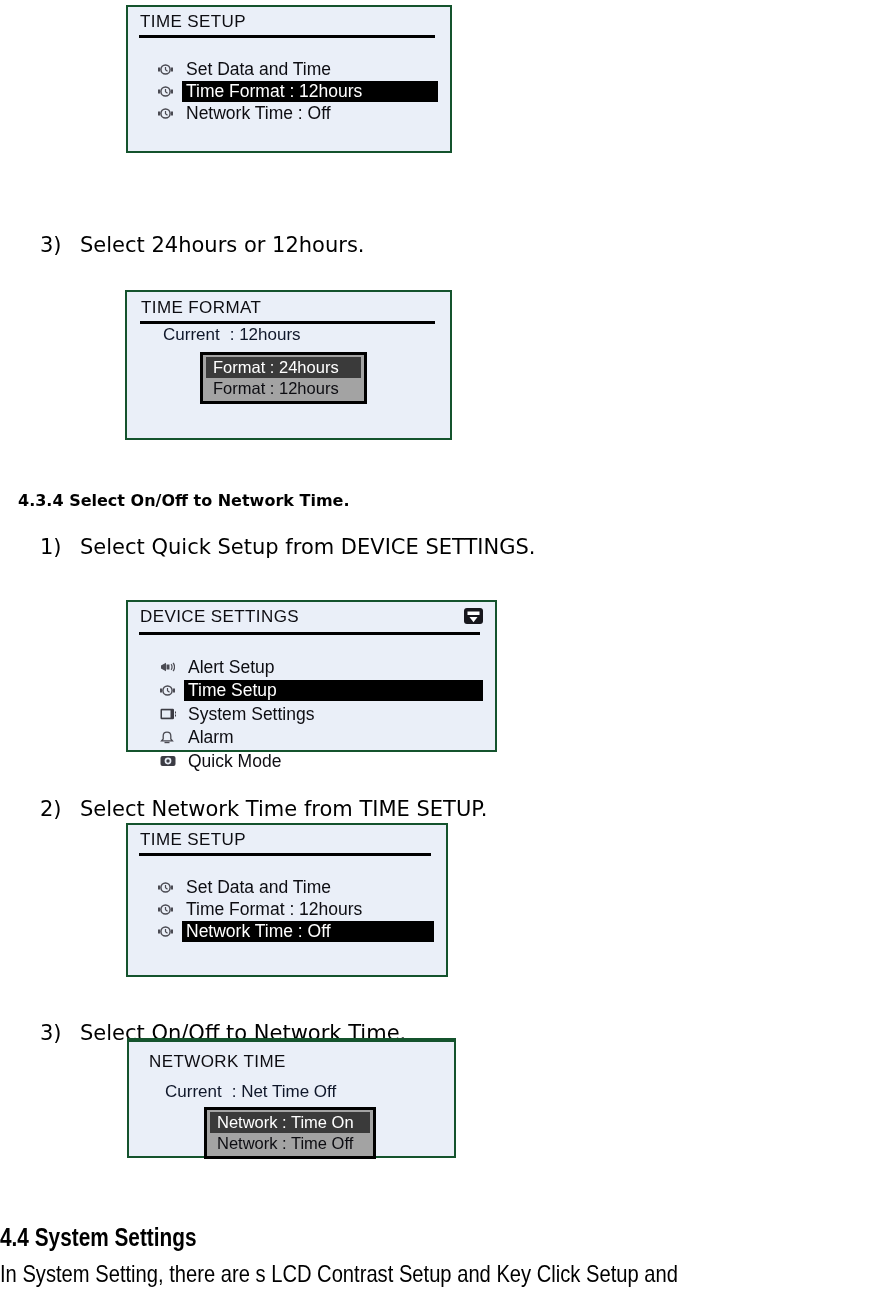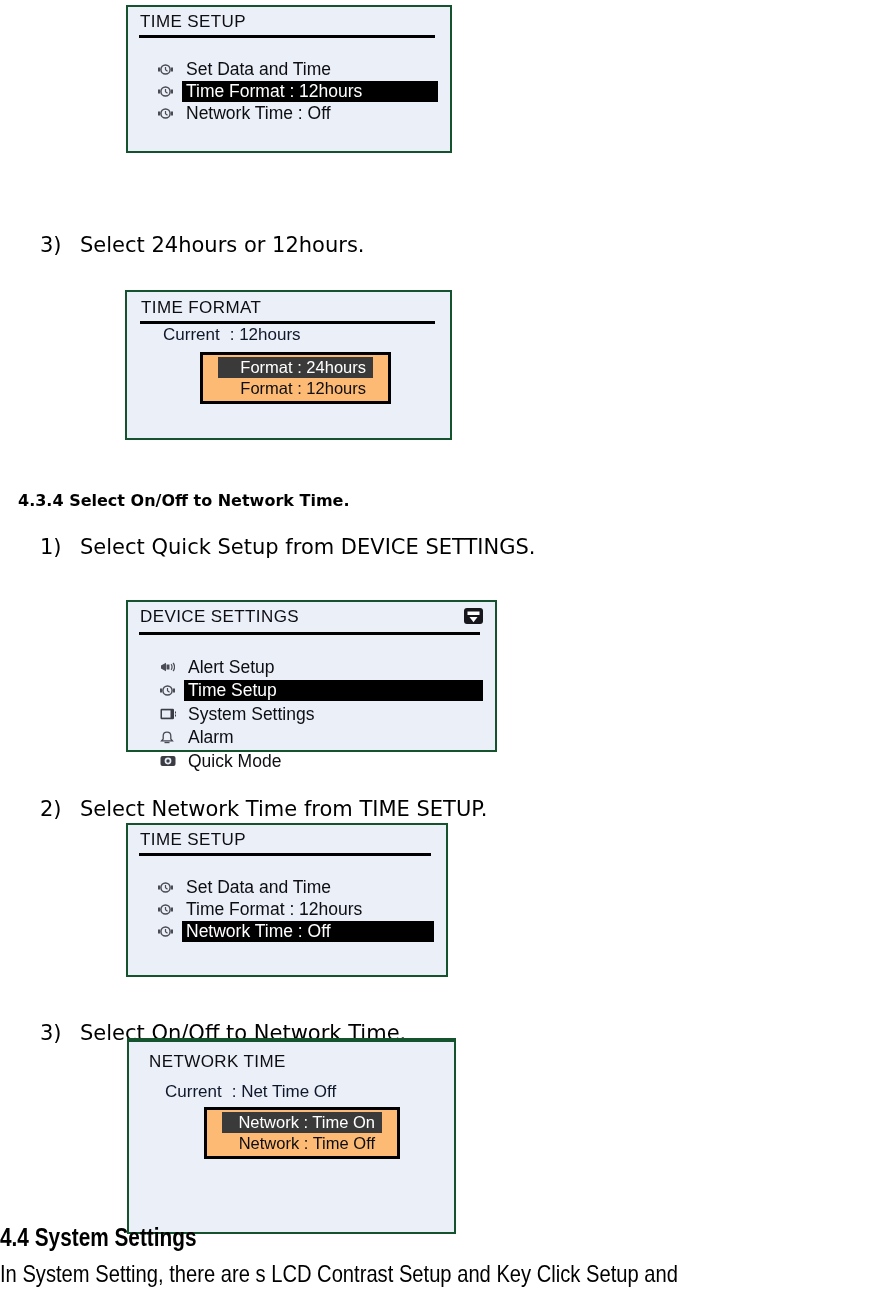--- a/index.html
+++ b/index.html
@@ -21,21 +21,21 @@
   .sc-rule { height:3px; background:#000; margin:3px 15px 0 11px; }
   .menu { margin-top:21px; }
   .mrow { display:flex; align-items:center; height:21px; padding:0 12px 0 30px; margin-bottom:1px; }
   .ds .mrow { height:22.5px; padding-left:32px; }
   .mi-icon { flex:none; width:17px; margin-right:7px; display:flex; align-items:center; }
   .mi-icon svg { display:block; }
   .mi-label { flex:1; font-size:17.5px; color:#0d0d12; padding:0 4px; white-space:nowrap; }
   .mrow.hl .mi-label { background:#000; color:#fff; }
   .current { position:absolute; display:flex; font-size:17px; color:#0f172a; white-space:nowrap; }
   .current .cur-label { margin-right:10px; }
-  .subbox { position:absolute; background:#fdba74; border:3px solid #000; padding:2px 15px;text-align:right; }
+  .subbox { position:absolute; background:#a3a3a3; border:3px solid #000; padding:2px 3px; }
   .opt { font-size:16.5px; line-height:21px; padding:0 7px; color:#0d0d12; white-space:nowrap; }
   .opt.hl { background:#3a3a3a; color:#fff; }
   
   .step { position:absolute; display:flex; font-family:"DejaVu Sans", sans-serif; font-size:21px; color:#000; white-space:nowrap; }
   .step-num { width:27px; margin-right:13px; flex:none; }
   .h434 { position:absolute; font-family:"DejaVu Sans", sans-serif; font-size:16px; color:#000; white-space:nowrap; }
   .h44 {
     position:absolute; font-weight:bold; font-size:26px; color:#000;
     transform:scaleX(0.80); transform-origin:0 50%; white-space:nowrap;
   }
@@ -230,21 +230,21 @@
         <span class="mi-label">Network Time : Off</span>
       </div>
     </div>
   </section>
 
   <p class="step" style="left:40px; top:1000px">
     <span class="step-num">3)</span>
     <span class="step-text">Select On/Off to Network Time.</span>
   </p>
 
-  <section class="screen thick-top" style="left:127px; top:1038px; width:329px; height:196px">
+  <section class="screen thick-top" style="left:127px; top:1038px; width:329px; height:120px">
     <div class="sc-title" style="padding-left:20px; padding-top:10px">
       <span>NETWORK TIME</span>
     </div>
     <div class="current" style="left:36px; top:40px">
       <span class="cur-label">Current</span>
       <span class="cur-value">: Net Time Off</span>
     </div>
     <div class="subbox" style="left:75px; top:65px; width:160px">
       <div class="opt hl">Network : Time On</div>
       <div class="opt">Network : Time Off</div>

